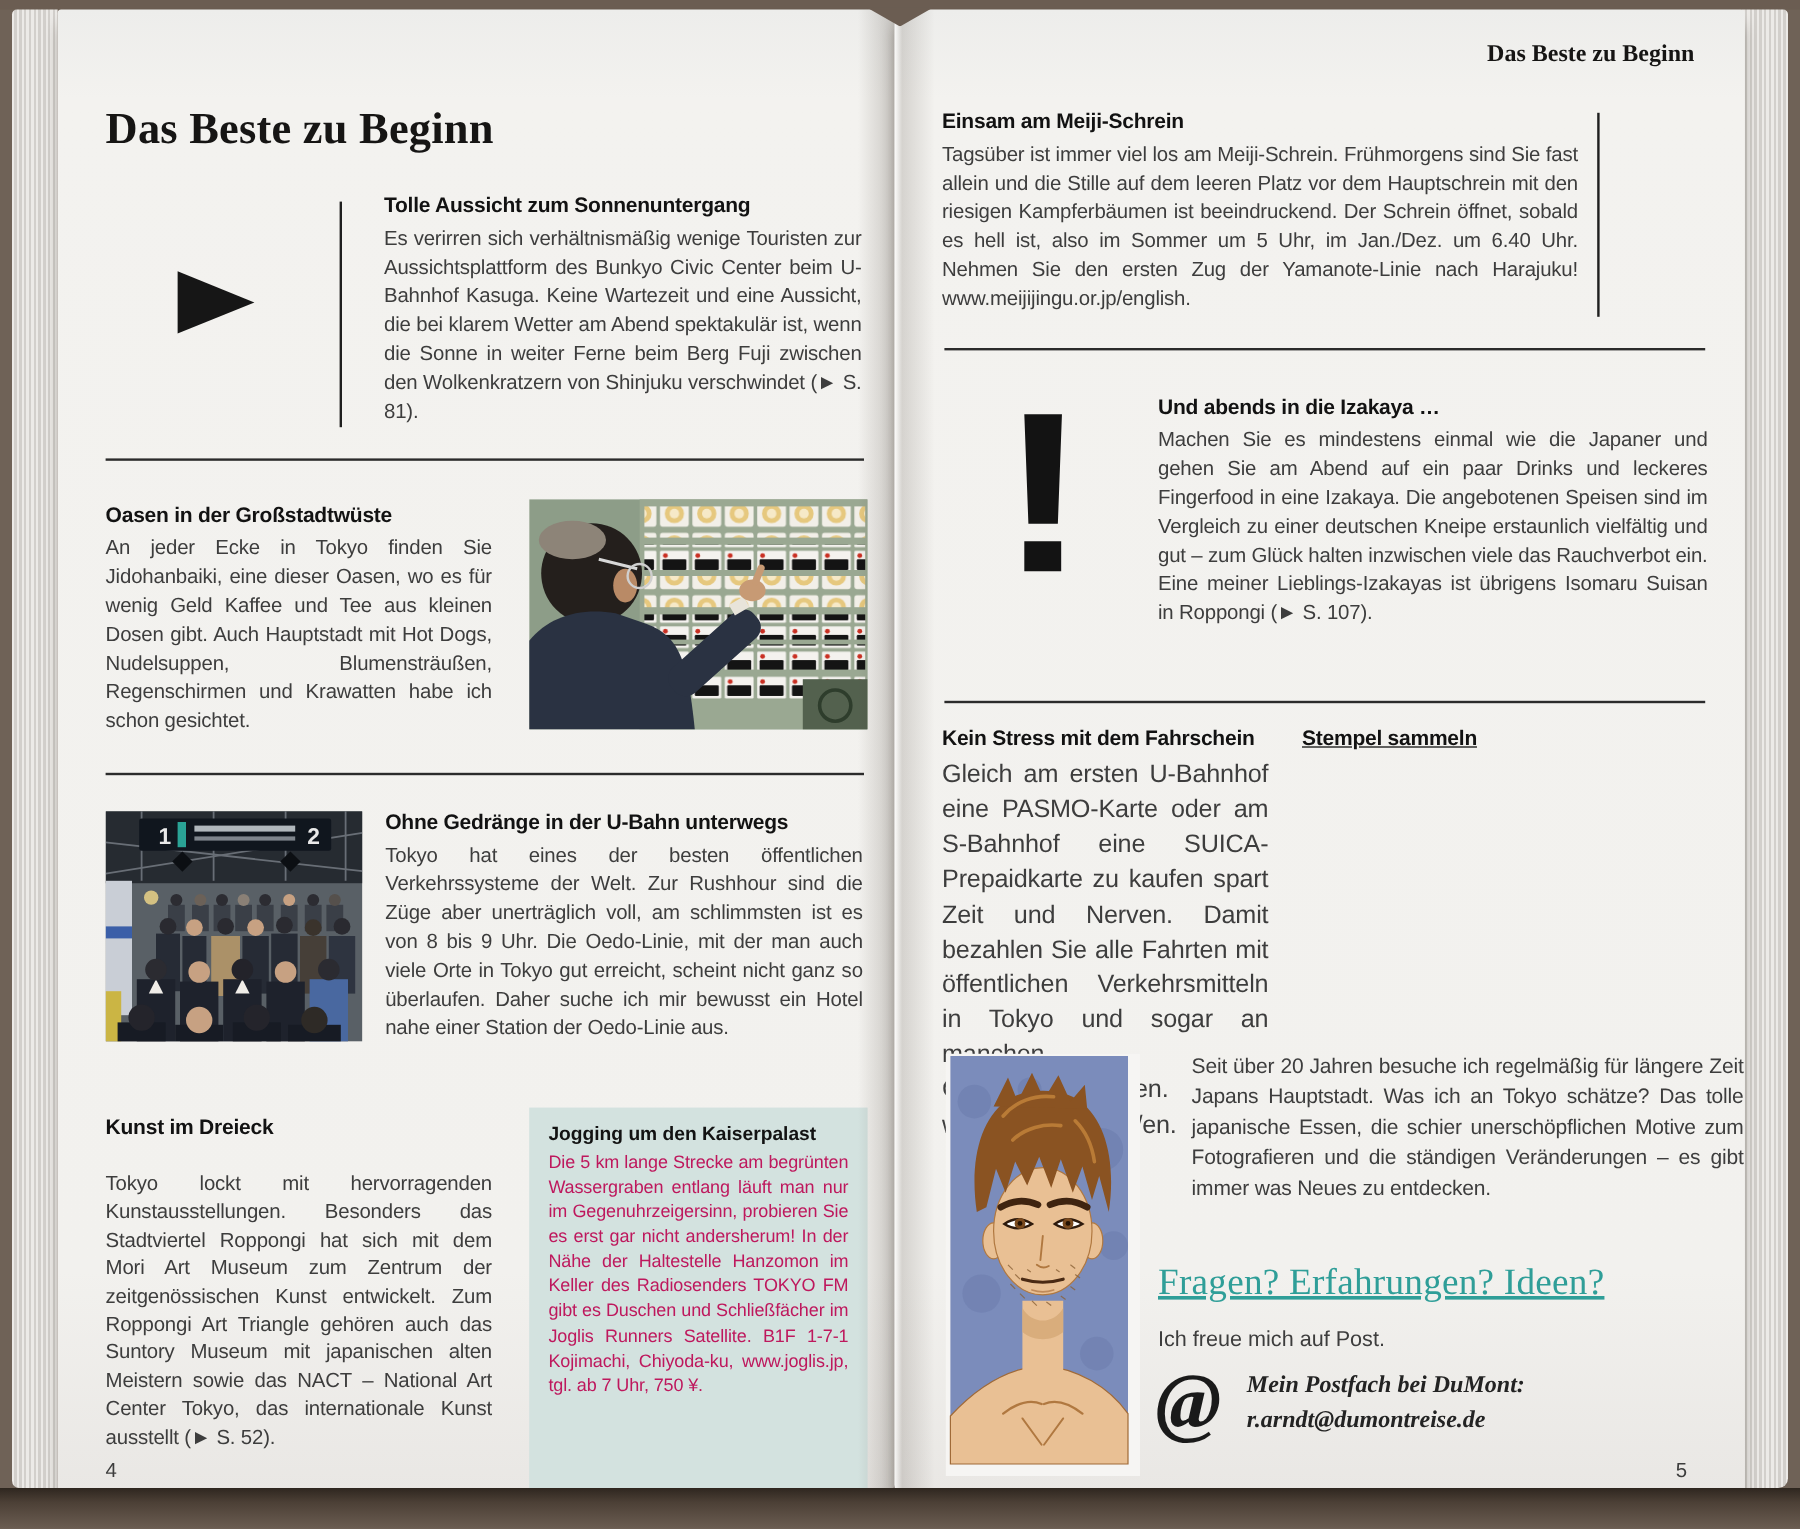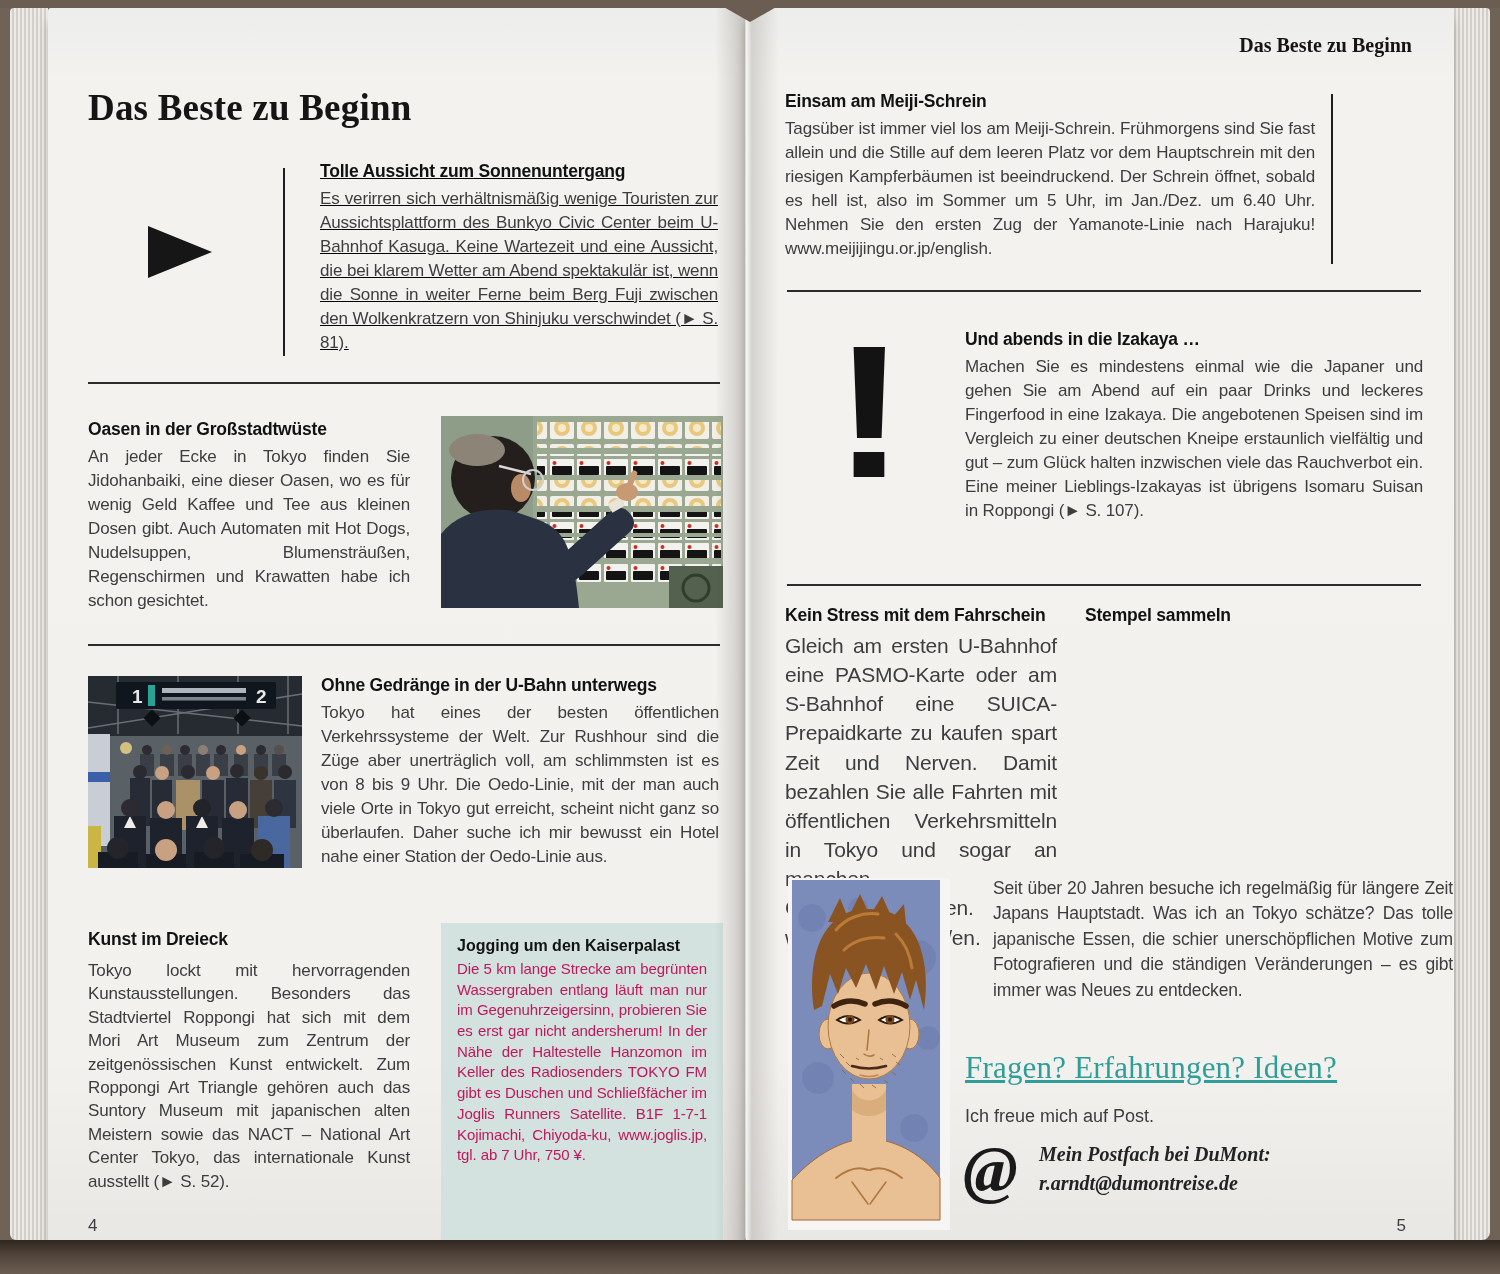--- a/index.html
+++ b/index.html
@@ -62,30 +62,30 @@
 <div class="book">
   <div class="cover-top"></div>
   <div class="stack-left"></div>
   <div class="stack-right"></div>
 
   <div class="page page-left">
     <h1 class="title abs" style="left:40px;top:78px;">Das Beste zu Beginn</h1>
 
     <div class="abs arrow-right" style="left:100px;top:218px;"></div>
     <div class="abs rule-v" style="left:235px;top:160px;height:188px;"></div>
-    <div class="abs" style="left:272px;top:152px;width:398px;text-decoration:underline;">
+    <div class="abs" style="left:272px;top:152px;width:398px;">
       <h3 class="sec-h">Tolle Aussicht zum Sonnenuntergang</h3>
       <p class="sec-p">Es verirren sich verhältnismäßig wenige Touristen zur Aussichtsplattform des Bunkyo Civic Center beim U-Bahnhof Kasuga. Keine Wartezeit und eine Aussicht, die bei klarem Wetter am Abend spektakulär ist, wenn die Sonne in weiter Ferne beim Berg Fuji zwischen den Wolkenkratzern von Shinjuku verschwindet (► S. 81).</p>
     </div>
 
     <div class="abs rule-h" style="left:40px;top:374px;width:632px;"></div>
 
     <div class="abs" style="left:40px;top:410px;width:322px;">
       <h3 class="sec-h">Oasen in der Großstadtwüste</h3>
-      <p class="sec-p">An jeder Ecke in Tokyo finden Sie Jidohanbaiki, eine dieser Oasen, wo es für wenig Geld Kaffee und Tee aus kleinen Dosen gibt. Auch Automaten mit Hot Dogs, Nudelsuppen, Blumensträußen, Regenschirmen und Krawatten habe ich schon gesichtet.</p>
+      <p class="sec-p">An jeder Ecke in Tokyo finden Sie Jidohanbaiki, eine dieser Oasen, wo es für wenig Geld Kaffee und Tee aus kleinen Dosen gibt. Auch Hauptstadt mit Hot Dogs, Nudelsuppen, Blumensträußen, Regenschirmen und Krawatten habe ich schon gesichtet.</p>
     </div>
 
     <svg class="abs photo" style="left:393px;top:408px;" width="282" height="192" viewBox="0 0 282 192">
       <defs>
         <pattern id="pr-food" width="27" height="26" patternUnits="userSpaceOnUse">
           <rect x="1" y="2" width="24" height="21" rx="2" fill="#f2efe8"></rect>
           <circle cx="13" cy="12" r="8" fill="#e6c87e"></circle>
           <circle cx="13" cy="12" r="4" fill="#f6e9c8"></circle>
         </pattern>
         <pattern id="pr-label" width="27" height="21" patternUnits="userSpaceOnUse">
@@ -225,21 +225,21 @@
         <circle cx="126" cy="172" r="11" fill="#24242b"></circle>
           <circle cx="174" cy="174" r="11" fill="#2e2a26"></circle>
       </g>
     </svg>
     <div class="abs" style="left:273px;top:666px;width:398px;">
       <h3 class="sec-h">Ohne Gedränge in der U-Bahn unterwegs</h3>
       <p class="sec-p">Tokyo hat eines der besten öffentlichen Verkehrssysteme der Welt. Zur Rushhour sind die Züge aber unerträglich voll, am schlimmsten ist es von 8 bis 9 Uhr. Die Oedo-Linie, mit der man auch viele Orte in Tokyo gut erreicht, scheint nicht ganz so überlaufen. Daher suche ich mir bewusst ein Hotel nahe einer Station der Oedo-Linie aus.</p>
     </div>
 
     <div class="abs" style="left:40px;top:920px;width:322px;">
-      <h3 class="sec-h" style="margin-bottom:8px;">Kunst im Dreieck</h3>
+      <h3 class="sec-h" style="margin-bottom:24px;">Kunst im Dreieck</h3>
       <p class="sec-p" style="line-height:1.38;">Tokyo lockt mit hervorragenden Kunstausstellungen. Besonders das Stadtviertel Roppongi hat sich mit dem Mori Art Museum zum Zentrum der zeitgenössischen Kunst entwickelt. Zum Roppongi Art Triangle gehören auch das Suntory Museum mit japanischen alten Meistern sowie das NACT – National Art Center Tokyo, das internationale Kunst ausstellt (► S. 52).</p>
     </div>
 
     <div class="abs tipbox" style="left:393px;top:915px;width:282px;height:318px;">
       <h3>Jogging um den Kaiserpalast</h3>
       <p>Die 5 km lange Strecke am begrünten Wassergraben entlang läuft man nur im Gegenuhrzeigersinn, probieren Sie es erst gar nicht andersherum! In der Nähe der Haltestelle Hanzomon im Keller des Radiosenders TOKYO FM gibt es Duschen und Schließfächer im Joglis Runners Satellite. B1F 1-7-1 Kojimachi, Chiyoda-ku, www.joglis.jp, tgl. ab 7 Uhr, 750 ¥.</p>
     </div>
 
     <div class="abs pagenum" style="left:40px;top:1208px;">4</div>
   </div>
@@ -260,21 +260,21 @@
       <h3 class="sec-h">Und abends in die Izakaya …</h3>
       <p class="sec-p">Machen Sie es mindestens einmal wie die Japaner und gehen Sie am Abend auf ein paar Drinks und leckeres Fingerfood in eine Izakaya. Die angebotenen Speisen sind im Vergleich zu einer deutschen Kneipe erstaunlich vielfältig und gut – zum Glück halten inzwischen viele das Rauchverbot ein. Eine meiner Lieblings-Izakayas ist übrigens Isomaru Suisan in Roppongi (► S. 107).</p>
     </div>
 
     <div class="abs rule-h" style="left:42px;top:576px;width:634px;"></div>
 
     <div class="abs col" style="left:40px;top:596px;width:272px;">
       <h3 class="sec-h">Kein Stress mit dem Fahrschein</h3>
       <p class="sec-p">Gleich am ersten U-Bahnhof eine PASMO-Karte oder am S-Bahnhof eine SUICA-Prepaidkarte zu kaufen spart Zeit und Nerven. Damit bezahlen Sie alle Fahrten mit öffentlichen Verkehrsmitteln in Tokyo und sogar an manchen Getränkeautomaten. www.pasmo.co.jp/en.</p>
     </div>
-    <div class="abs col" style="left:340px;top:596px;width:338px;">
+    <div class="abs col" style="left:340px;top:596px;width:338px;text-decoration:underline;">
       <h3 class="sec-h">Stempel sammeln</h3>
     </div>
 
     <svg class="abs photo" style="left:43px;top:870px;" width="162" height="352" viewBox="0 0 162 352">
       <rect width="162" height="352" fill="#f6f5f3"></rect>
       <rect x="4" y="2" width="148" height="340" fill="#7b8cbb"></rect>
       <g opacity=".3" fill="#5f70a2">
         <circle cx="24" cy="40" r="14"></circle>
           <circle cx="130" cy="80" r="18"></circle>
           <circle cx="30" cy="200" r="16"></circle>

